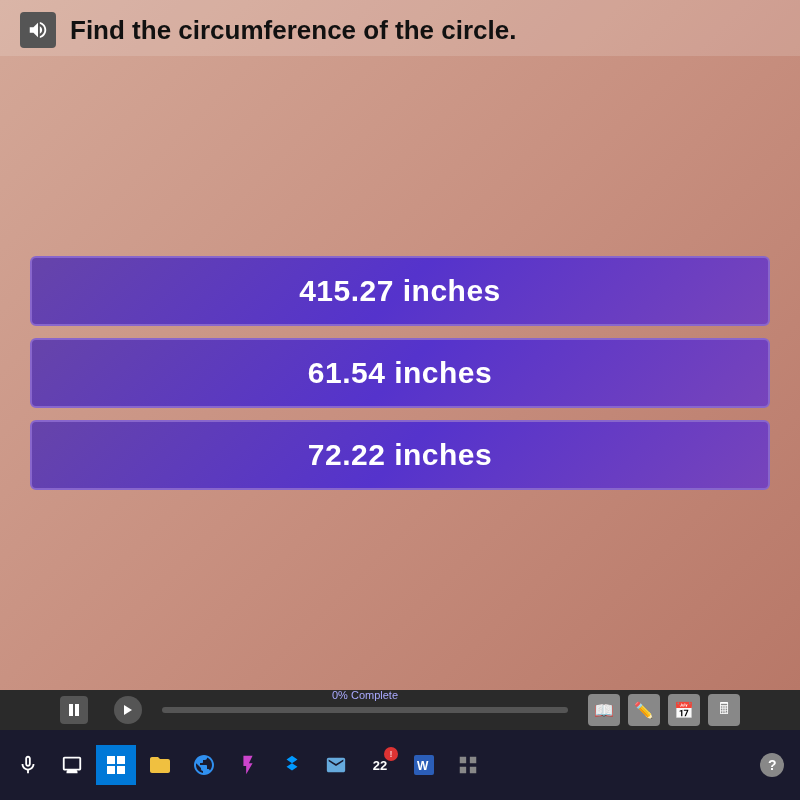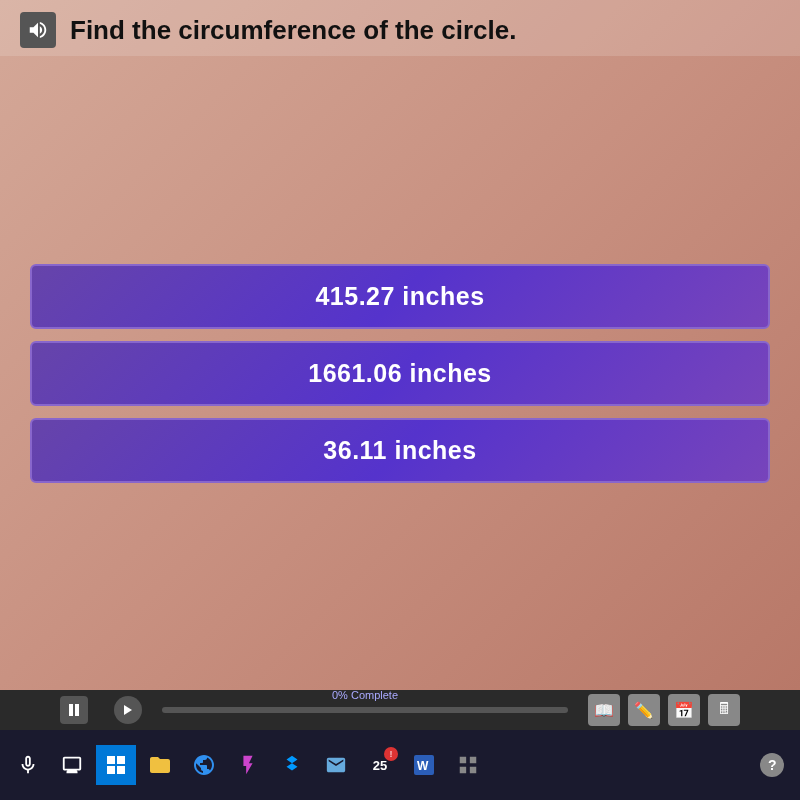--- a/index.html
+++ b/index.html
@@ -122,21 +122,21 @@
       flex-direction: column;
       gap: 12px;
     }
 
     .answer-btn {
       background: linear-gradient(135deg, #6644aa 0%, #5533cc 50%, #7744bb 100%);
       border: 2px solid #8866cc;
       border-radius: 6px;
       padding: 16px 20px;
       color: white;
-      font-size: 25px;
+      font-size: 30px;
       font-weight: bold;
       text-align: center;
       cursor: pointer;
       letter-spacing: 0.5px;
     }
 
     
     .progress-bar-area {
       height: 40px;
       background: #2a2a2a;
@@ -282,22 +282,22 @@
       </svg>
     </div>
     <h1 class="question-title">Find the circumference of the circle.</h1>
   </div>
 
   <div class="content-row">
 
 
     <div class="answers-container">
       <button class="answer-btn">415.27 inches</button>
-      <button class="answer-btn">1661.06 inches</button>
-      <button class="answer-btn">36.11 inches</button>
+      <button class="answer-btn">61.54 inches</button>
+      <button class="answer-btn">72.22 inches</button>
     </div>
 
   </div>
 </div>
 
 <div class="progress-bar-area">
   <div class="pause-btn">
     <svg width="14" height="14" viewBox="0 0 14 14" fill="white">
       <rect x="2" y="1" width="4" height="12"></rect>
       <rect x="8" y="1" width="4" height="12"></rect>
@@ -358,21 +358,21 @@
     <svg width="22" height="22" viewBox="0 0 24 24" fill="#0099ff">
       <path d="M12 2L6 6l6 4-6 4 6 4 6-4-6-4 6-4z"></path>
     </svg>
   </div>
   <div class="taskbar-icon">
     <svg width="22" height="22" viewBox="0 0 24 24" fill="#66aadd">
       <path d="M20 4H4c-1.1 0-2 .9-2 2v12c0 1.1.9 2 2 2h16c1.1 0 2-.9 2-2V6c0-1.1-.9-2-2-2zm0 4l-8 5-8-5V6l8 5 8-5v2z"></path>
     </svg>
   </div>
   <div class="taskbar-icon notification-badge">
-    <span style="color:white;font-size:13px;font-weight:bold;">25</span>
+    <span style="color:white;font-size:13px;font-weight:bold;">22</span>
     <div class="badge">!</div>
   </div>
   <div class="taskbar-icon">
     <svg width="24" height="24" viewBox="0 0 24 24" fill="#2b5eb8">
       <rect x="2" y="2" width="20" height="20" rx="2" fill="#2b5eb8"></rect>
       <text x="5" y="17" font-size="12" fill="white" font-weight="bold">W</text>
     </svg>
   </div>
   <div class="taskbar-icon">
     <svg width="22" height="22" viewBox="0 0 24 24" fill="#888">

